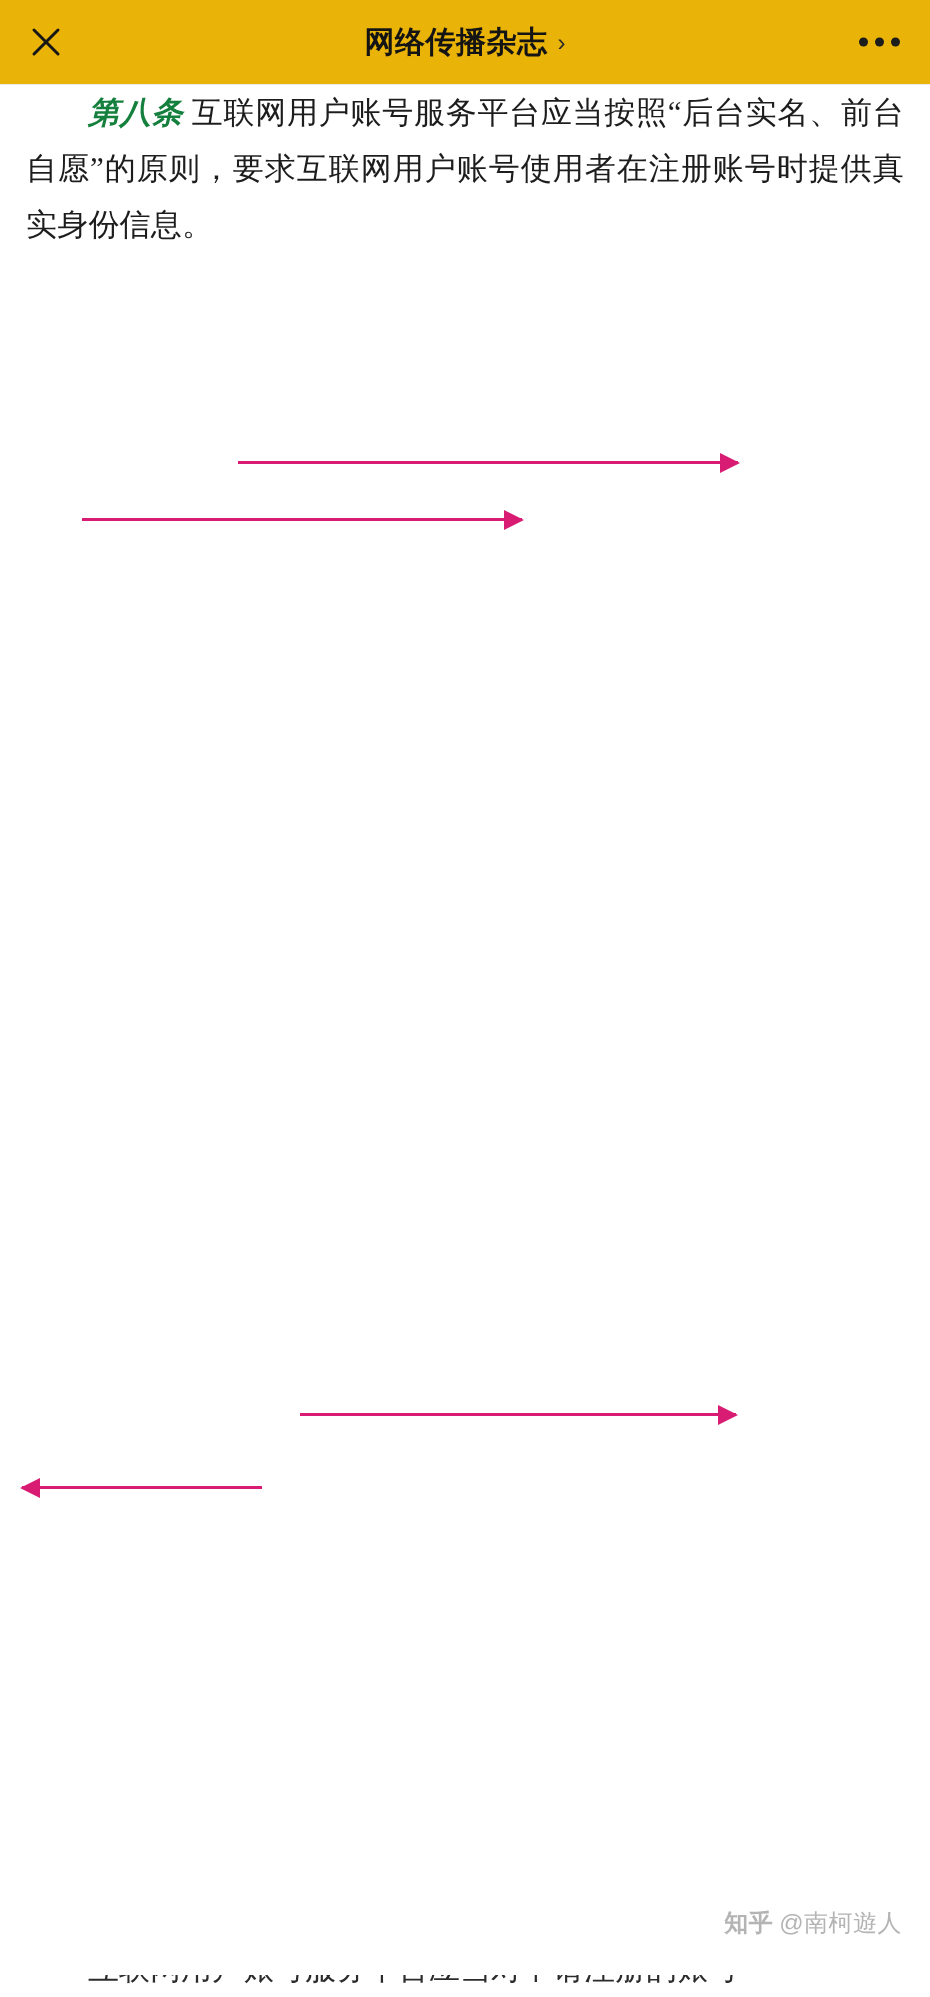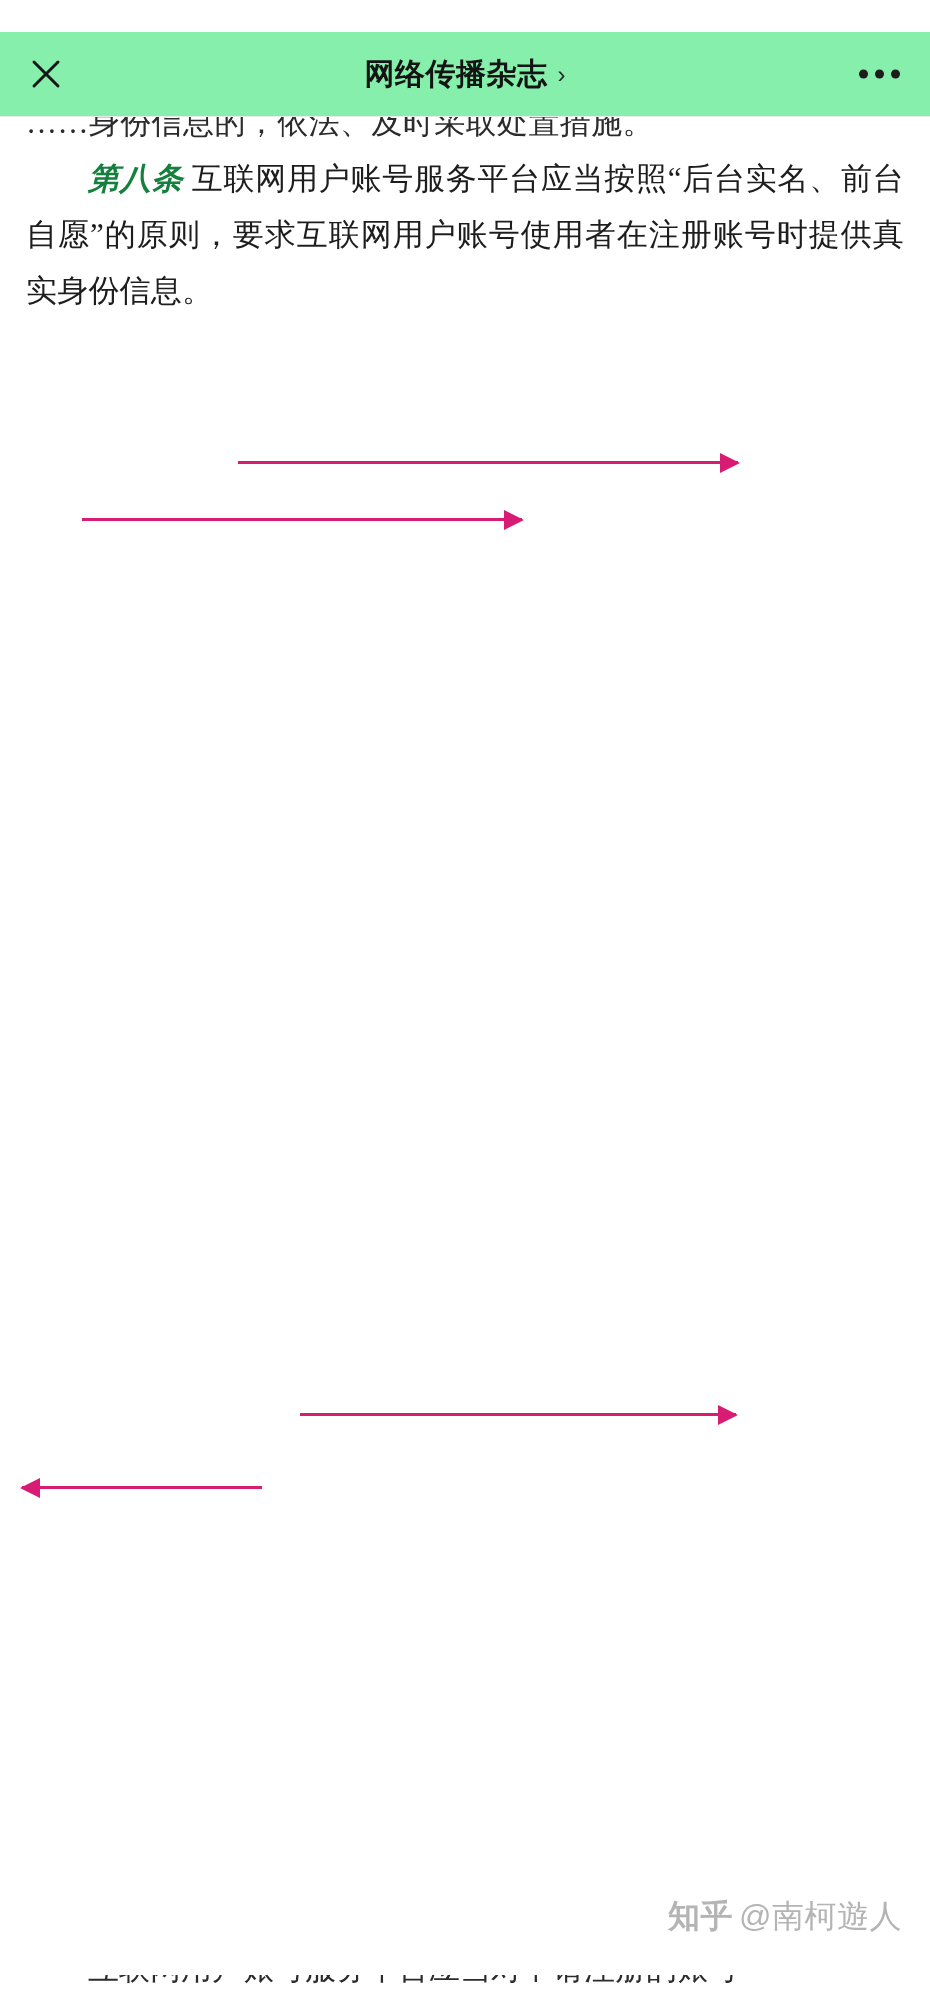--- a/index.html
+++ b/index.html
@@ -14,26 +14,25 @@
     position: relative;
     overflow: hidden;
     font-family: "Liberation Serif", "DejaVu Serif", serif;
     color: #1a1a1a;
   }
 
   
   .topbar {
     position: relative;
     height: 85px;
-    background: #86efac;
+    background: #eab308;
     display: flex;
     align-items: center;
     justify-content: center;
     border-bottom: 1px solid #ebebeb;
-    margin-top: 32px;
   }
   .close-btn {
     position: absolute;
     left: 24px;
     top: 50%;
     transform: translateY(-50%);
     width: 44px;
     height: 44px;
     display: flex;
     align-items: center;
@@ -144,21 +143,21 @@
 
   
   .watermark {
     position: absolute;
     right: 28px;
     bottom: 58px;
     display: flex;
     align-items: flex-start;
     gap: 6px;
     font-family: "Liberation Sans", "DejaVu Sans", sans-serif;
-    font-size: 32px;
+    font-size: 24px;
     color: #b4b4b4;
     letter-spacing: 0.5px;
   }
   .watermark .zhihu {
     font-weight: 700;
     color: #b4b4b4;
   }
 
   
   .bottom-clip {
@@ -200,23 +199,20 @@
 
   <div class="more-btn">
     <i></i>
     <i></i>
     <i></i>
   </div>
 </div>
 
 <div class="article">
 
-  <div class="clipped-line">
-    <div class="inner">……身份信息的，依法、及时采取处置措施。</div>
-  </div>
 
   <p class="para">
     <span class="lead">第八条</span><span> 互联网用户账号服务平台应当按照“后台实名、前台自愿”的原则，要求互联网用户账号使用者在注册账号时提供真实身份信息。</span>
   </p>
 
 
 
 
 
 </div>

